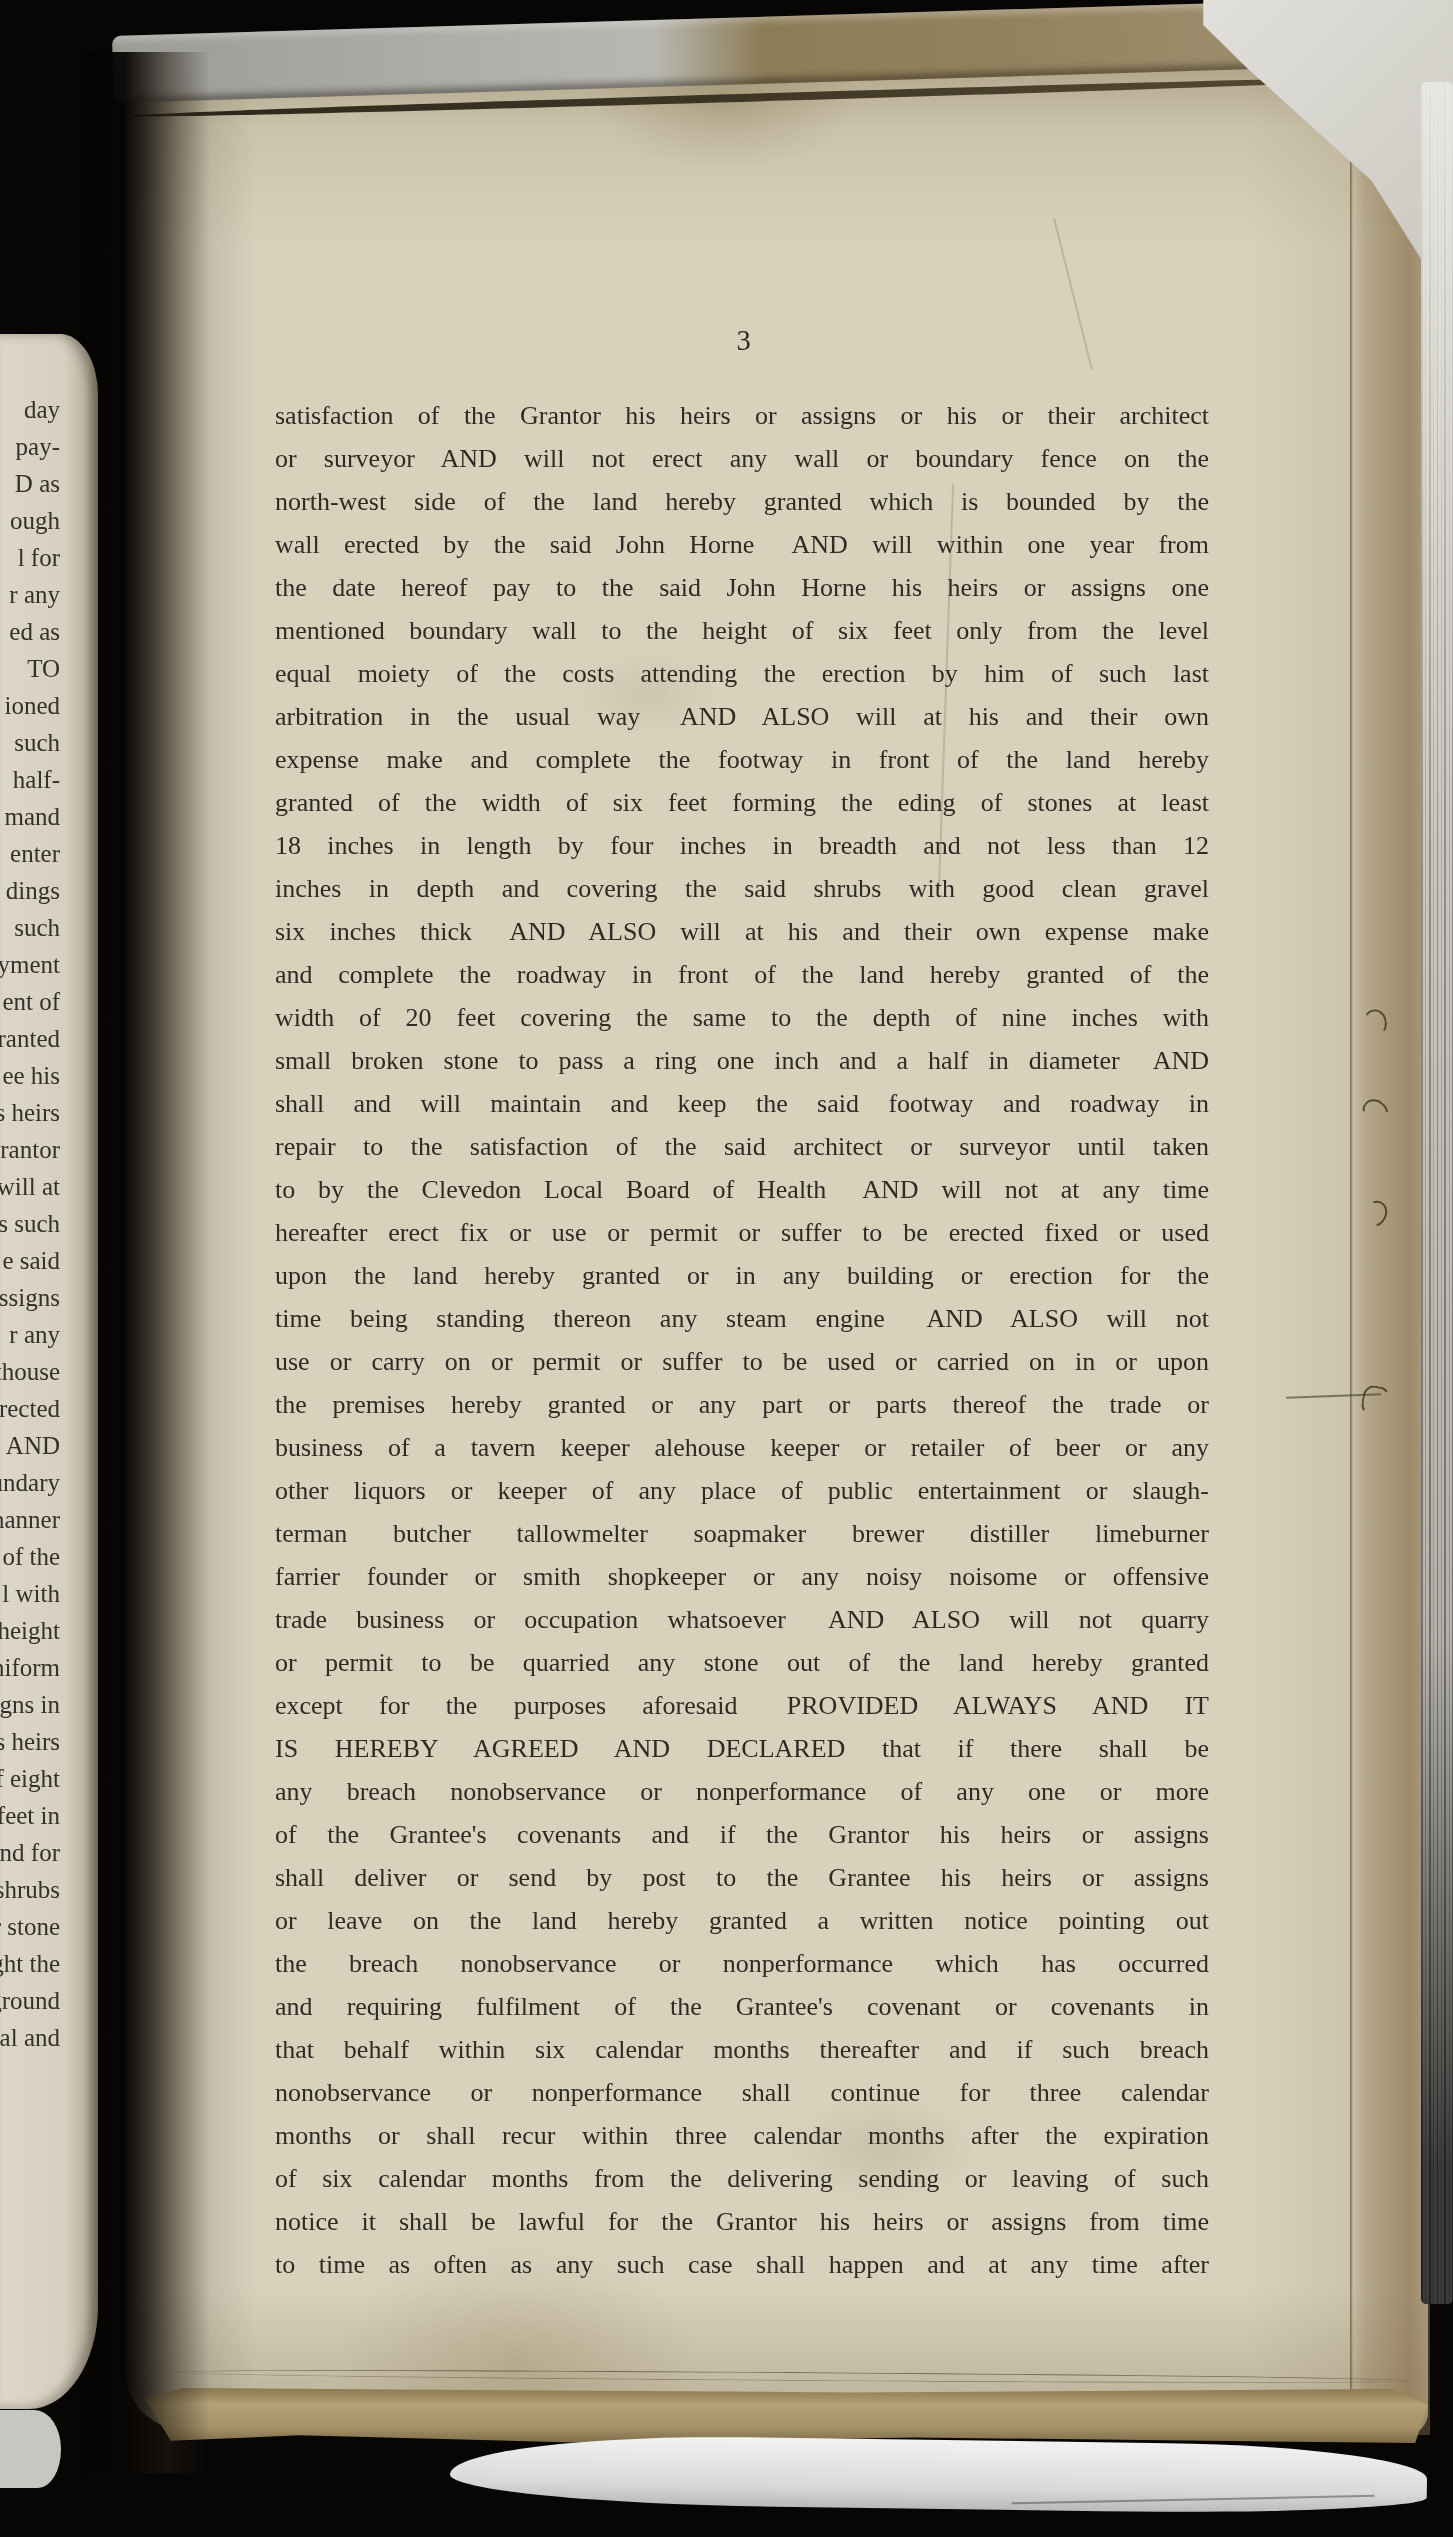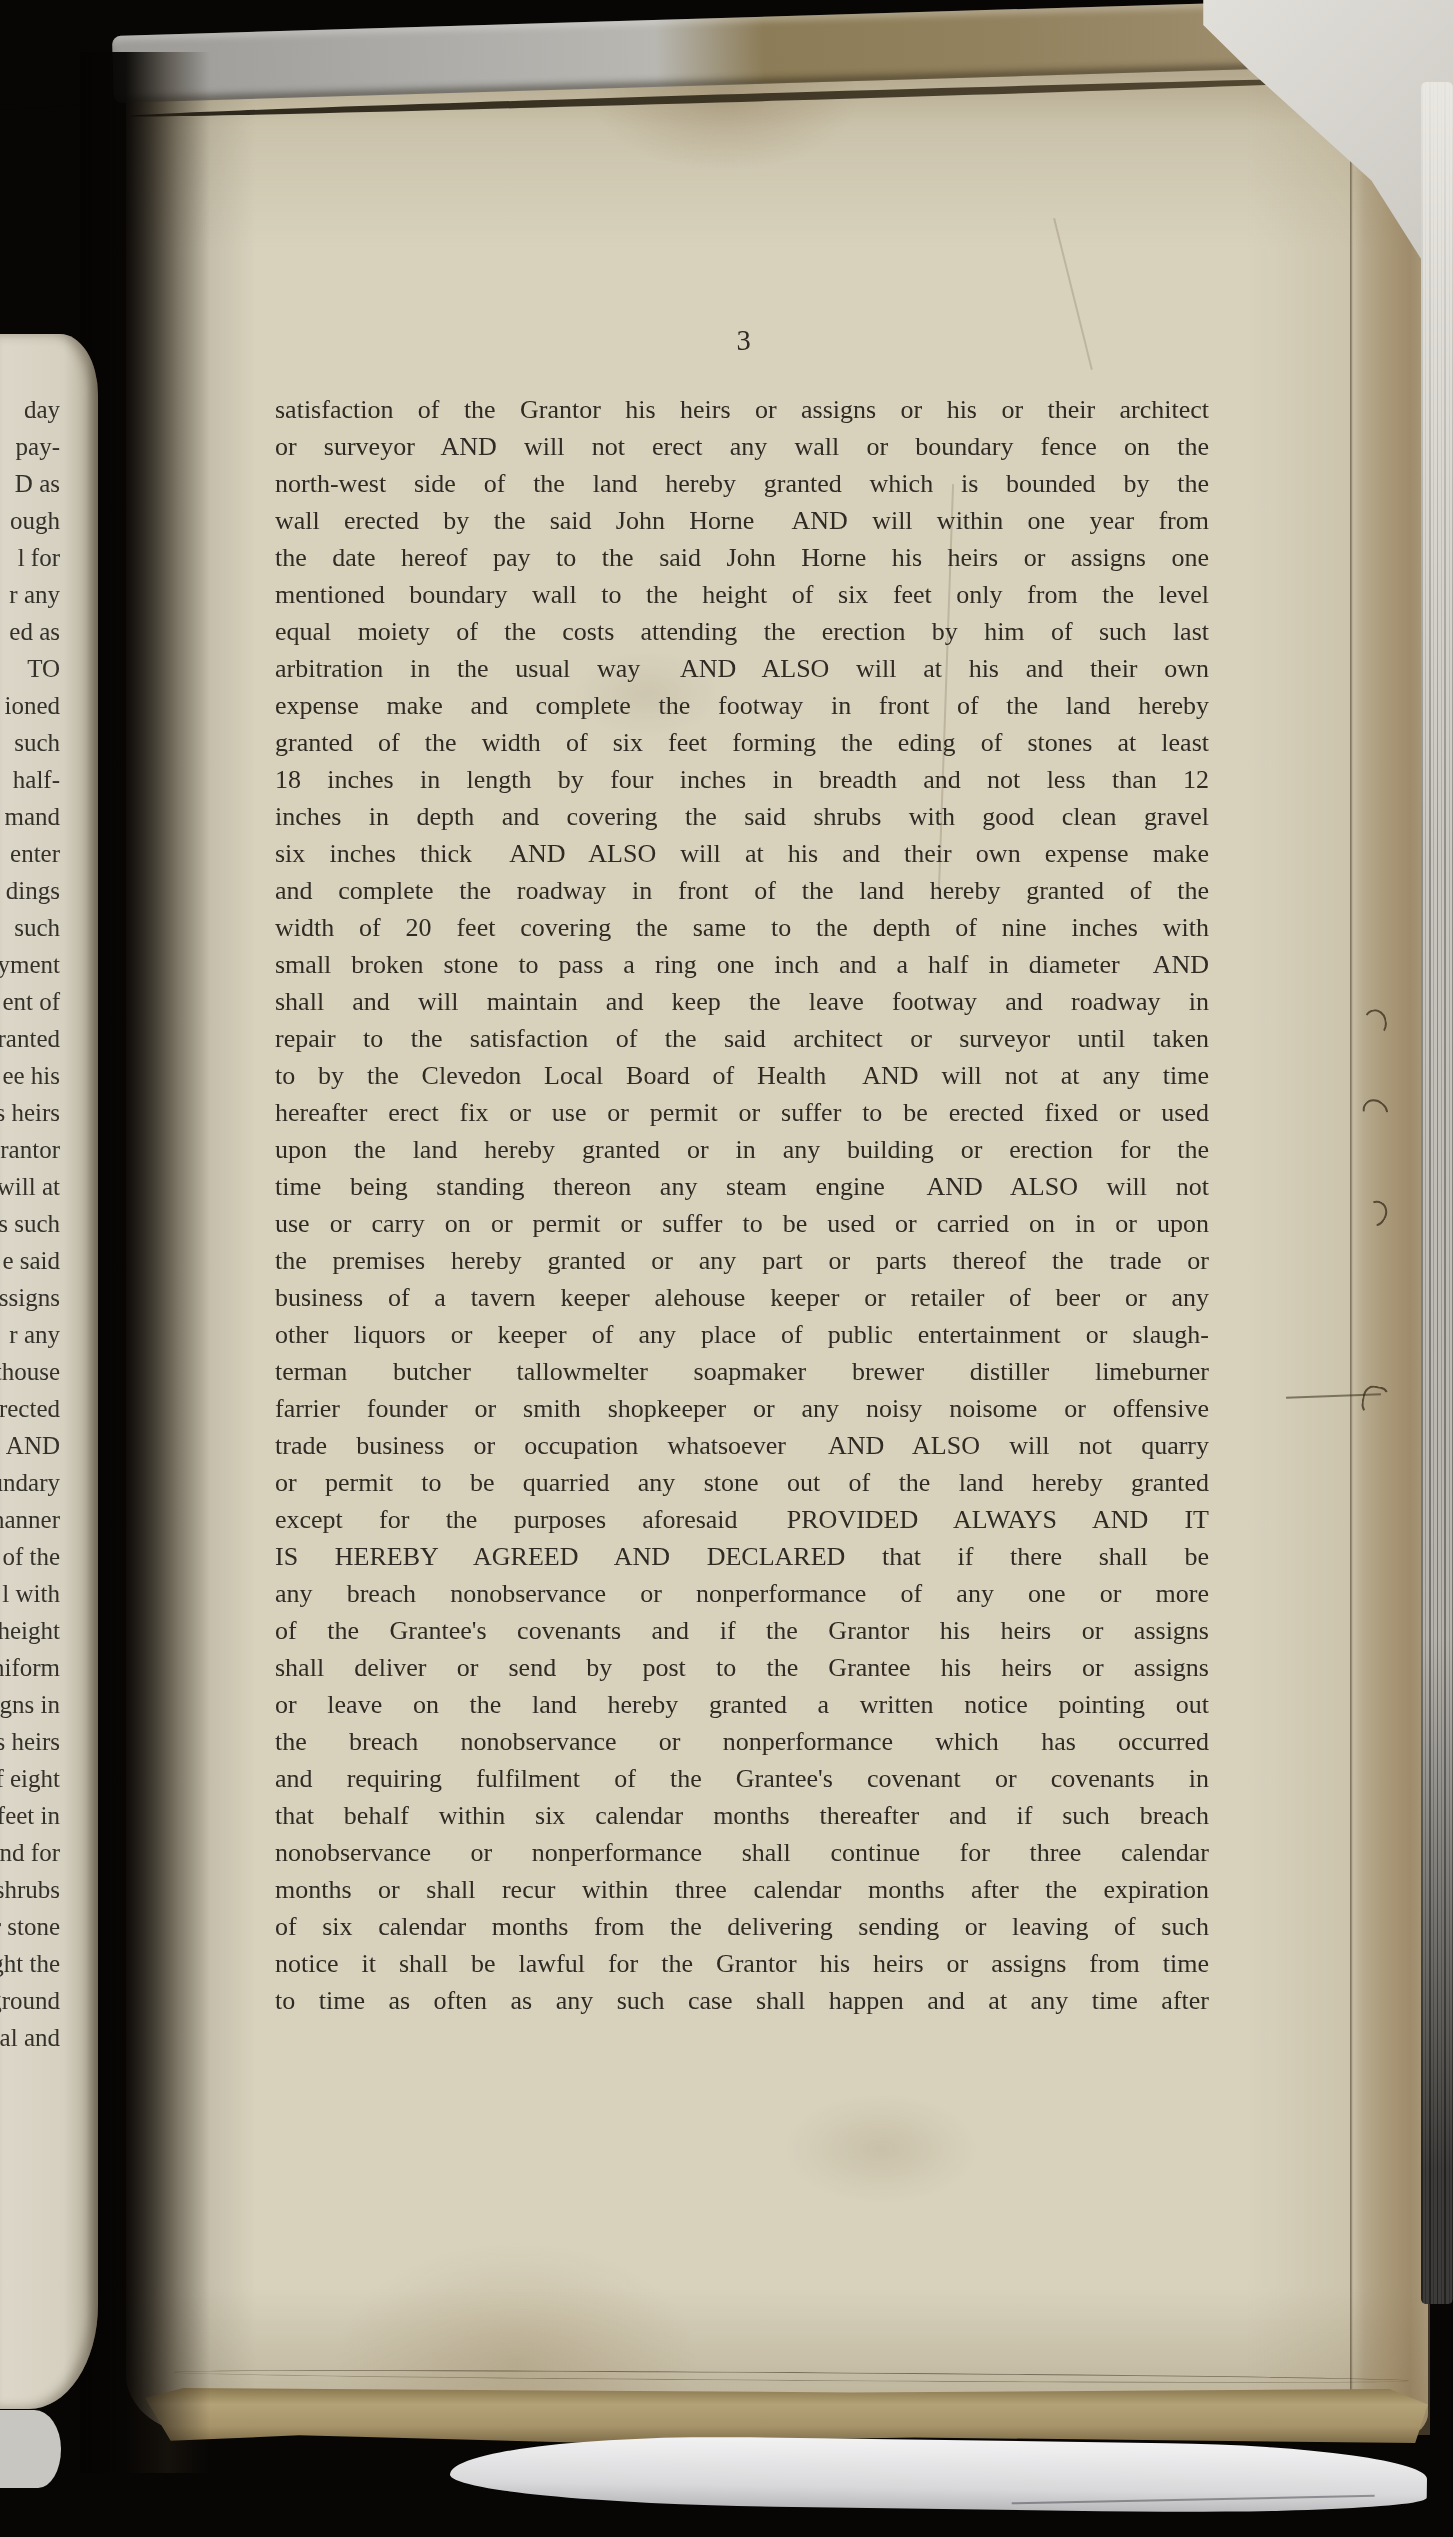--- a/index.html
+++ b/index.html
@@ -110,21 +110,21 @@
   
   .page-number{
     position:absolute;left:683px;top:325px;width:121px;z-index:9;text-align:center;
     font-size:28.5px;color:#2f2b24;
   }
   .text-block{
     position:absolute;left:275px;top:391px;width:934px;z-index:9;
     font-size:26px;line-height:37px;color:#2f2b24;word-spacing:1.7px;
   }
   .text-line{
-    text-align:justify;text-align-last:justify;text-justify:inter-word;white-space:normal;
+    text-align:justify;text-align-last:justify;text-justify:inter-word;white-space:normal;margin-top:6px;
   }
 
   
   .crease{
     position:absolute;left:173px;top:2372px;width:1236px;height:7px;z-index:3;
     border-top:1.7px solid rgba(55,45,28,.55);border-bottom:1.7px solid rgba(55,45,28,.35);
     border-radius:50%;transform:rotate(.4deg);
   }
   .bottom-strip{
     position:absolute;left:145px;top:2388px;width:1283px;height:55px;z-index:4;
@@ -234,21 +234,21 @@
       <div class="text-line">equal moiety of the costs attending the erection by him of such last</div>
       <div class="text-line">arbitration in the usual way  AND ALSO will at his and their own</div>
       <div class="text-line">expense make and complete the footway in front of the land hereby</div>
       <div class="text-line">granted of the width of six feet forming the eding of stones at least</div>
       <div class="text-line">18 inches in length by four inches in breadth and not less than 12</div>
       <div class="text-line">inches in depth and covering the said shrubs with good clean gravel</div>
       <div class="text-line">six inches thick  AND ALSO will at his and their own expense make</div>
       <div class="text-line">and complete the roadway in front of the land hereby granted of the</div>
       <div class="text-line">width of 20 feet covering the same to the depth of nine inches with</div>
       <div class="text-line">small broken stone to pass a ring one inch and a half in diameter  AND</div>
-      <div class="text-line">shall and will maintain and keep the leave footway and roadway in</div>
+      <div class="text-line">shall and will maintain and keep the said footway and roadway in</div>
       <div class="text-line">repair to the satisfaction of the said architect or surveyor until taken</div>
       <div class="text-line">to by the Clevedon Local Board of Health  AND will not at any time</div>
       <div class="text-line">hereafter erect fix or use or permit or suffer to be erected fixed or used</div>
       <div class="text-line">upon the land hereby granted or in any building or erection for the</div>
       <div class="text-line">time being standing thereon any steam engine  AND ALSO will not</div>
       <div class="text-line">use or carry on or permit or suffer to be used or carried on in or upon</div>
       <div class="text-line">the premises hereby granted or any part or parts thereof the trade or</div>
       <div class="text-line">business of a tavern keeper alehouse keeper or retailer of beer or any</div>
       <div class="text-line">other liquors or keeper of any place of public entertainment or slaugh-</div>
       <div class="text-line">terman butcher tallowmelter soapmaker brewer distiller limeburner</div>

